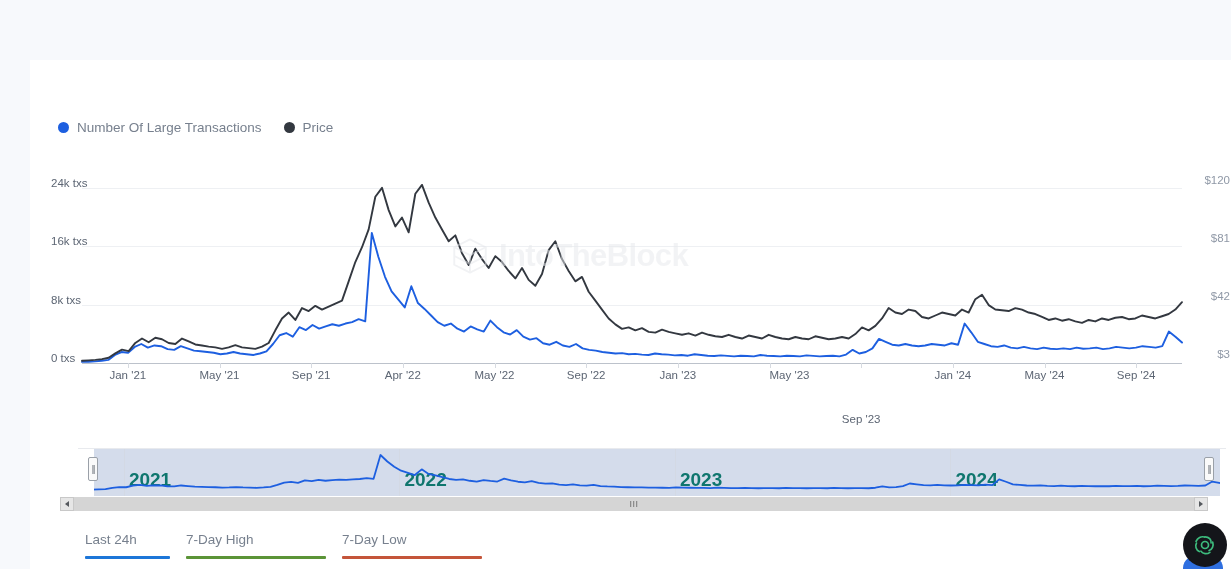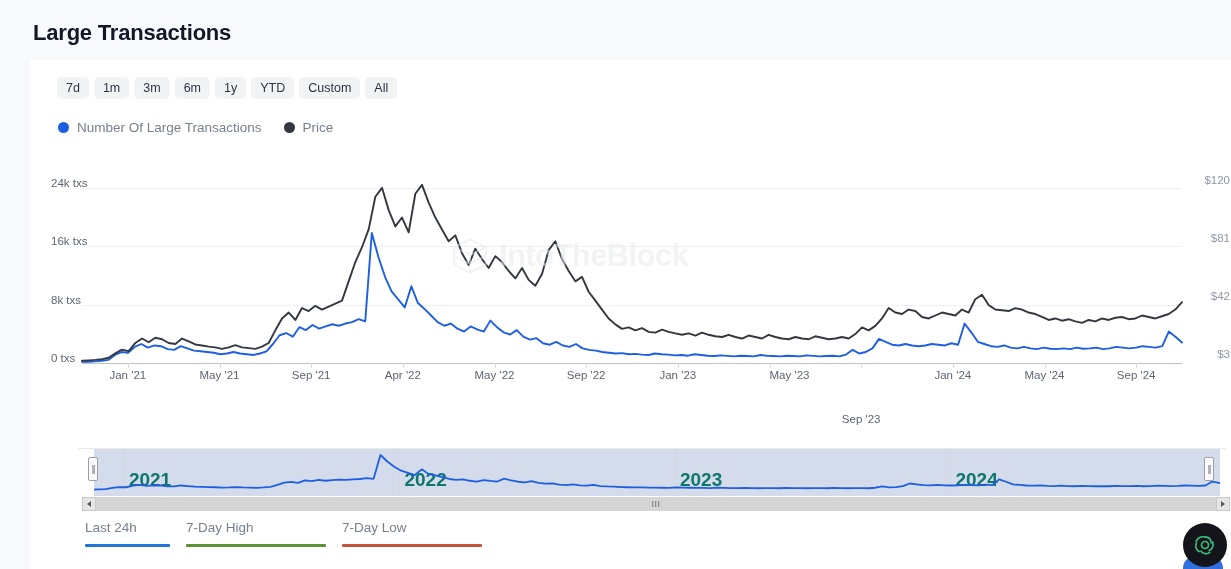--- a/index.html
+++ b/index.html
@@ -94,21 +94,21 @@
   .nav-divider { position: absolute; top: 0; bottom: 0; width: 1px; background: #d3d9e4; }
   svg.nav-series { position: absolute; left: 0; top: 0; }
   .nav-handle {
     position: absolute; top: 8px; width: 10px; height: 24px;
     background: #fafafa; border: 1px solid #9aa0a8; border-radius: 2px;
     display: flex; align-items: center; justify-content: center; cursor: ew-resize;
   }
   .nav-handle span { font-size: 9px; color: #5f666e; line-height: 1; letter-spacing: -1px; }
 
   
-  .scrollbar { position: absolute; left: 52px; top: 437px; width: 1148px; height: 20px; }
+  .scrollbar { position: absolute; left: 30px; top: 437px; width: 1148px; height: 20px; }
   .sb-track { position: absolute; left: 14px; right: 14px; top: 0; height: 14px; background: #d5d5d5; }
   .sb-thumb {
     position: absolute; left: 14px; right: 14px; top: 0; height: 14px;
     background: #d5d5d5; display: flex; align-items: center; justify-content: center;
   }
   .sb-thumb span { font-size: 9px; color: #6b6b6b; letter-spacing: 0.5px; }
   .sb-btn {
     position: absolute; top: 0; width: 14px; height: 14px; background: #e6e6e6;
     border: 1px solid #c8c8c8; display: flex; align-items: center; justify-content: center;
     cursor: pointer;
@@ -116,21 +116,21 @@
   .sb-btn.left { left: 0; }
   .sb-btn.right { right: 0; }
   .sb-btn i {
     width: 0; height: 0; display: block;
     border-top: 3.5px solid transparent; border-bottom: 3.5px solid transparent;
   }
   .sb-btn.left i { border-right: 4.5px solid #55595e; }
   .sb-btn.right i { border-left: 4.5px solid #55595e; }
 
   
-  .stats { position: absolute; left: 55px; top: 460px; display: flex; }
+  .stats { position: absolute; left: 55px; top: 472px; display: flex; }
   .stat { position: relative; }
   .stat.s0 { width: 101px; }
   .stat.s1 { width: 156px; }
   .stat.s2 { width: 155px; }
   .stat-label { font-size: 13.5px; color: #77808e; }
   .stat-rule { margin-top: 9px; height: 3px; width: 85px; border-radius: 1px; }
   .stat.s1 .stat-rule, .stat.s2 .stat-rule { width: 140px; }
 
   
   .badge {
@@ -142,34 +142,23 @@
   .badge-blue {
     position: absolute; right: 8px; bottom: -14px; width: 40px; height: 30px;
     background: #2f6fe0; border-radius: 50%;
   }
 </style>
 </head>
 <body>
 
 <div id="root">
 
-  <div class="page-title">Large Transactions</div>
 
   <div class="card">
 
-    <div class="range-row" id="range-row">
-        <button class="range-btn">7d</button>
-        <button class="range-btn">1m</button>
-        <button class="range-btn">3m</button>
-        <button class="range-btn">6m</button>
-        <button class="range-btn">1y</button>
-        <button class="range-btn">YTD</button>
-        <button class="range-btn">Custom</button>
-        <button class="range-btn">All</button>
-      </div>
 
     <div class="legend-row" id="legend-row">
         <div class="legend-item">
           <span class="legend-dot" style="background: rgb(29, 95, 224);"></span>
           <span class="legend-label">Number Of Large Transactions</span>
         </div>
         <div class="legend-item">
           <span class="legend-dot" style="background: rgb(51, 56, 64);"></span>
           <span class="legend-label">Price</span>
         </div>

